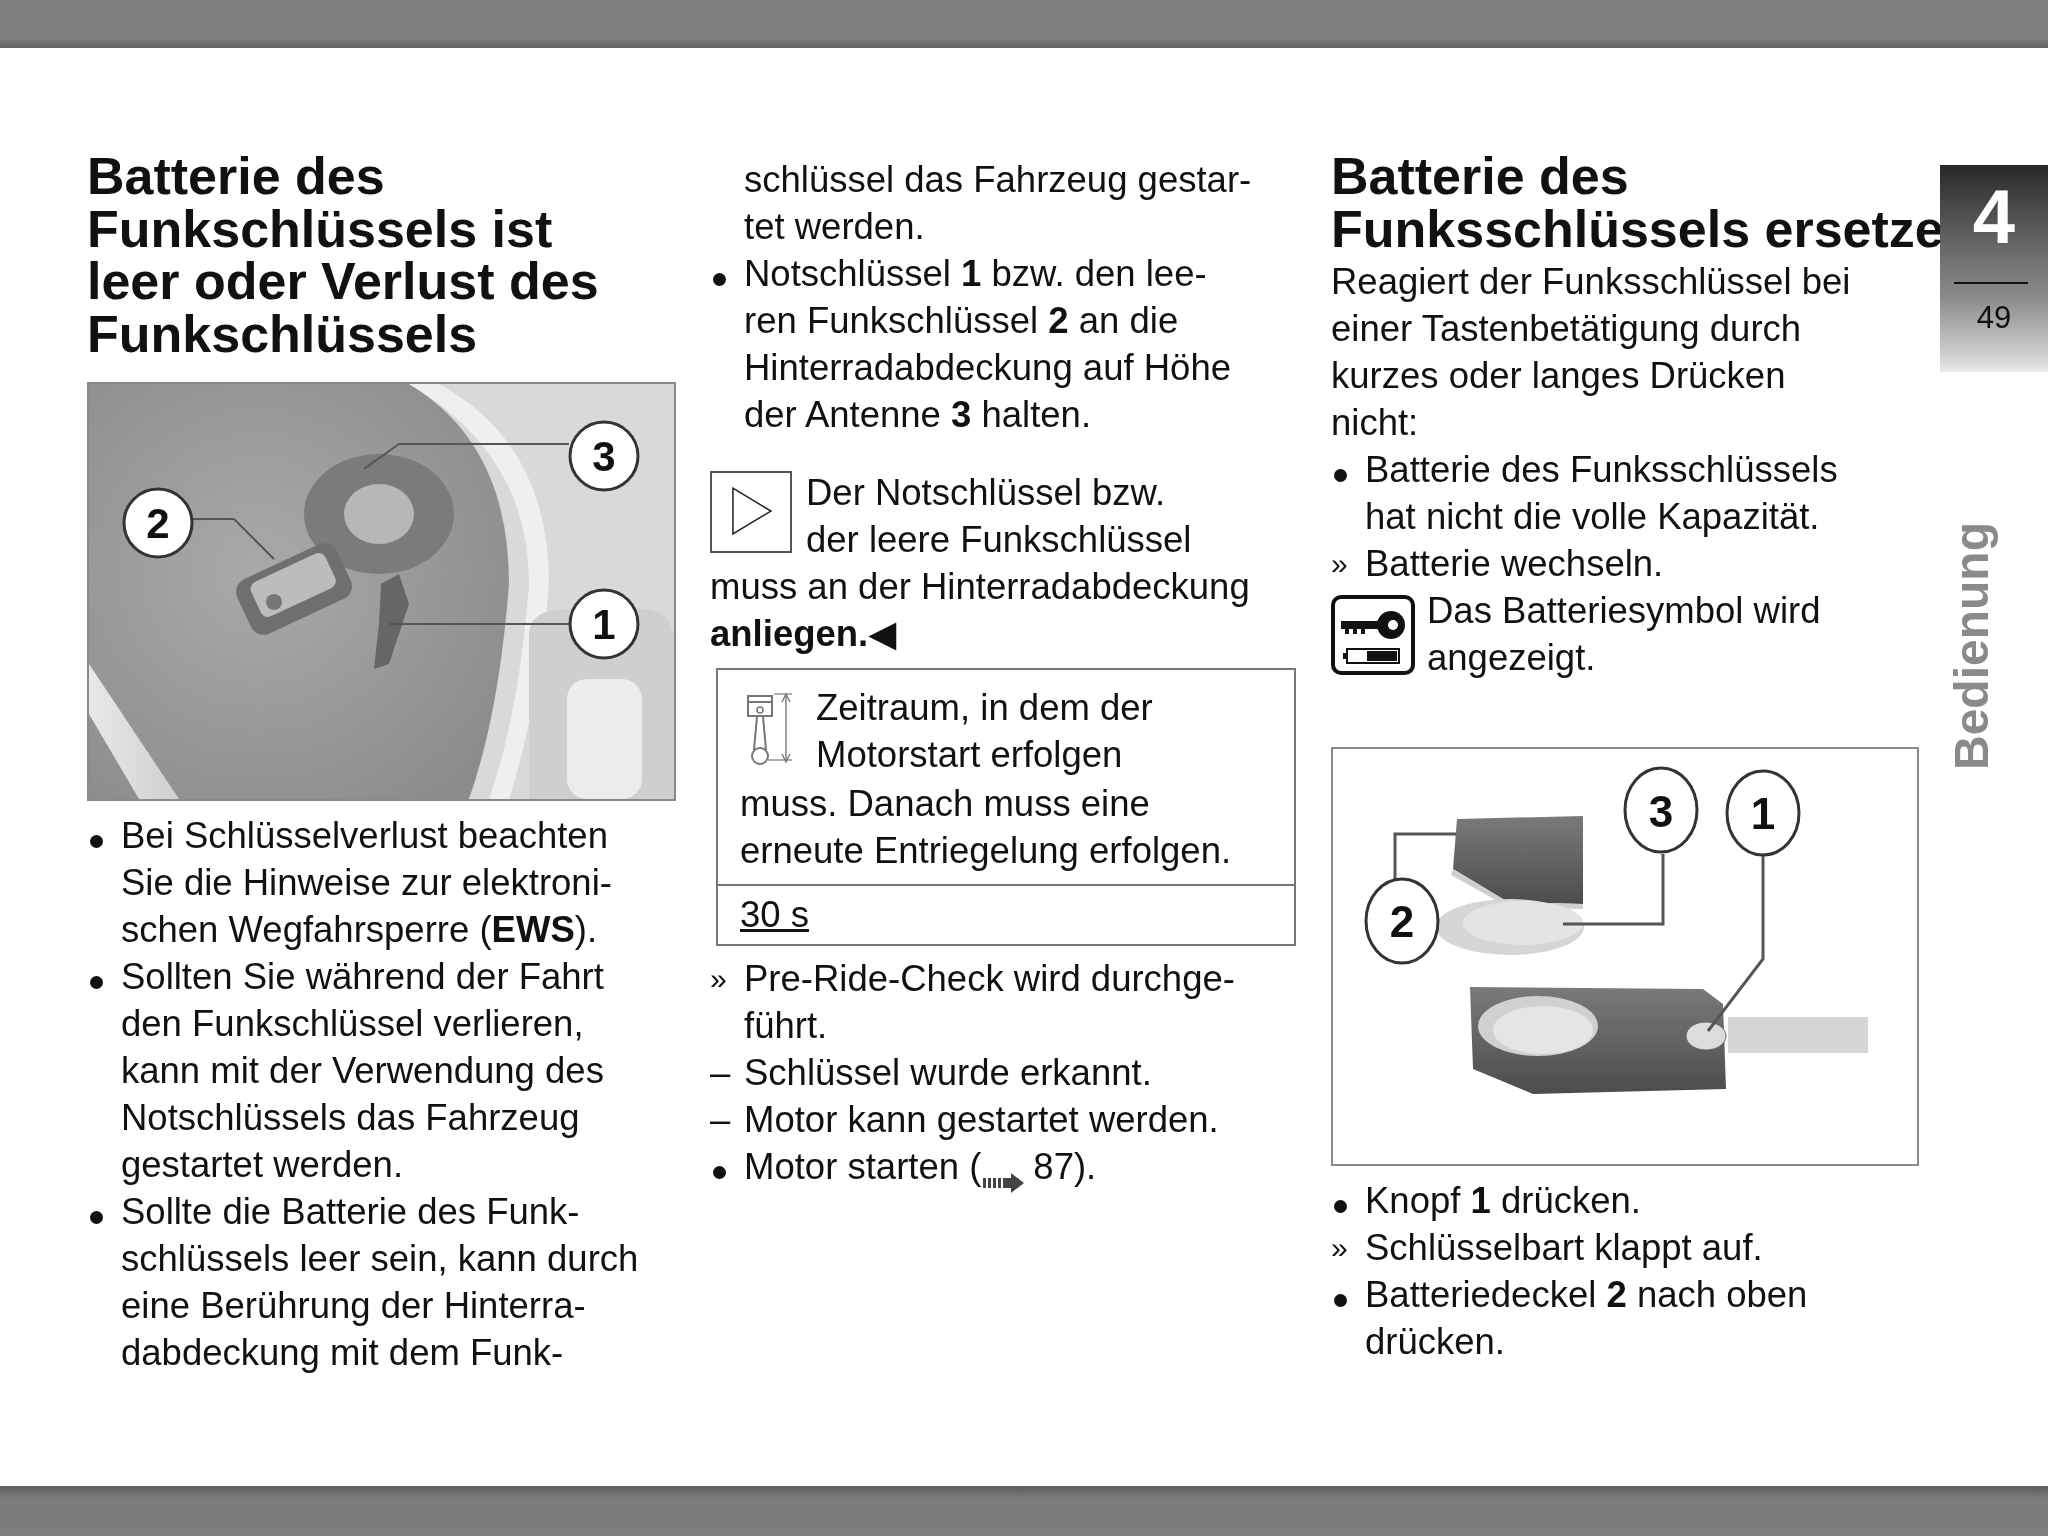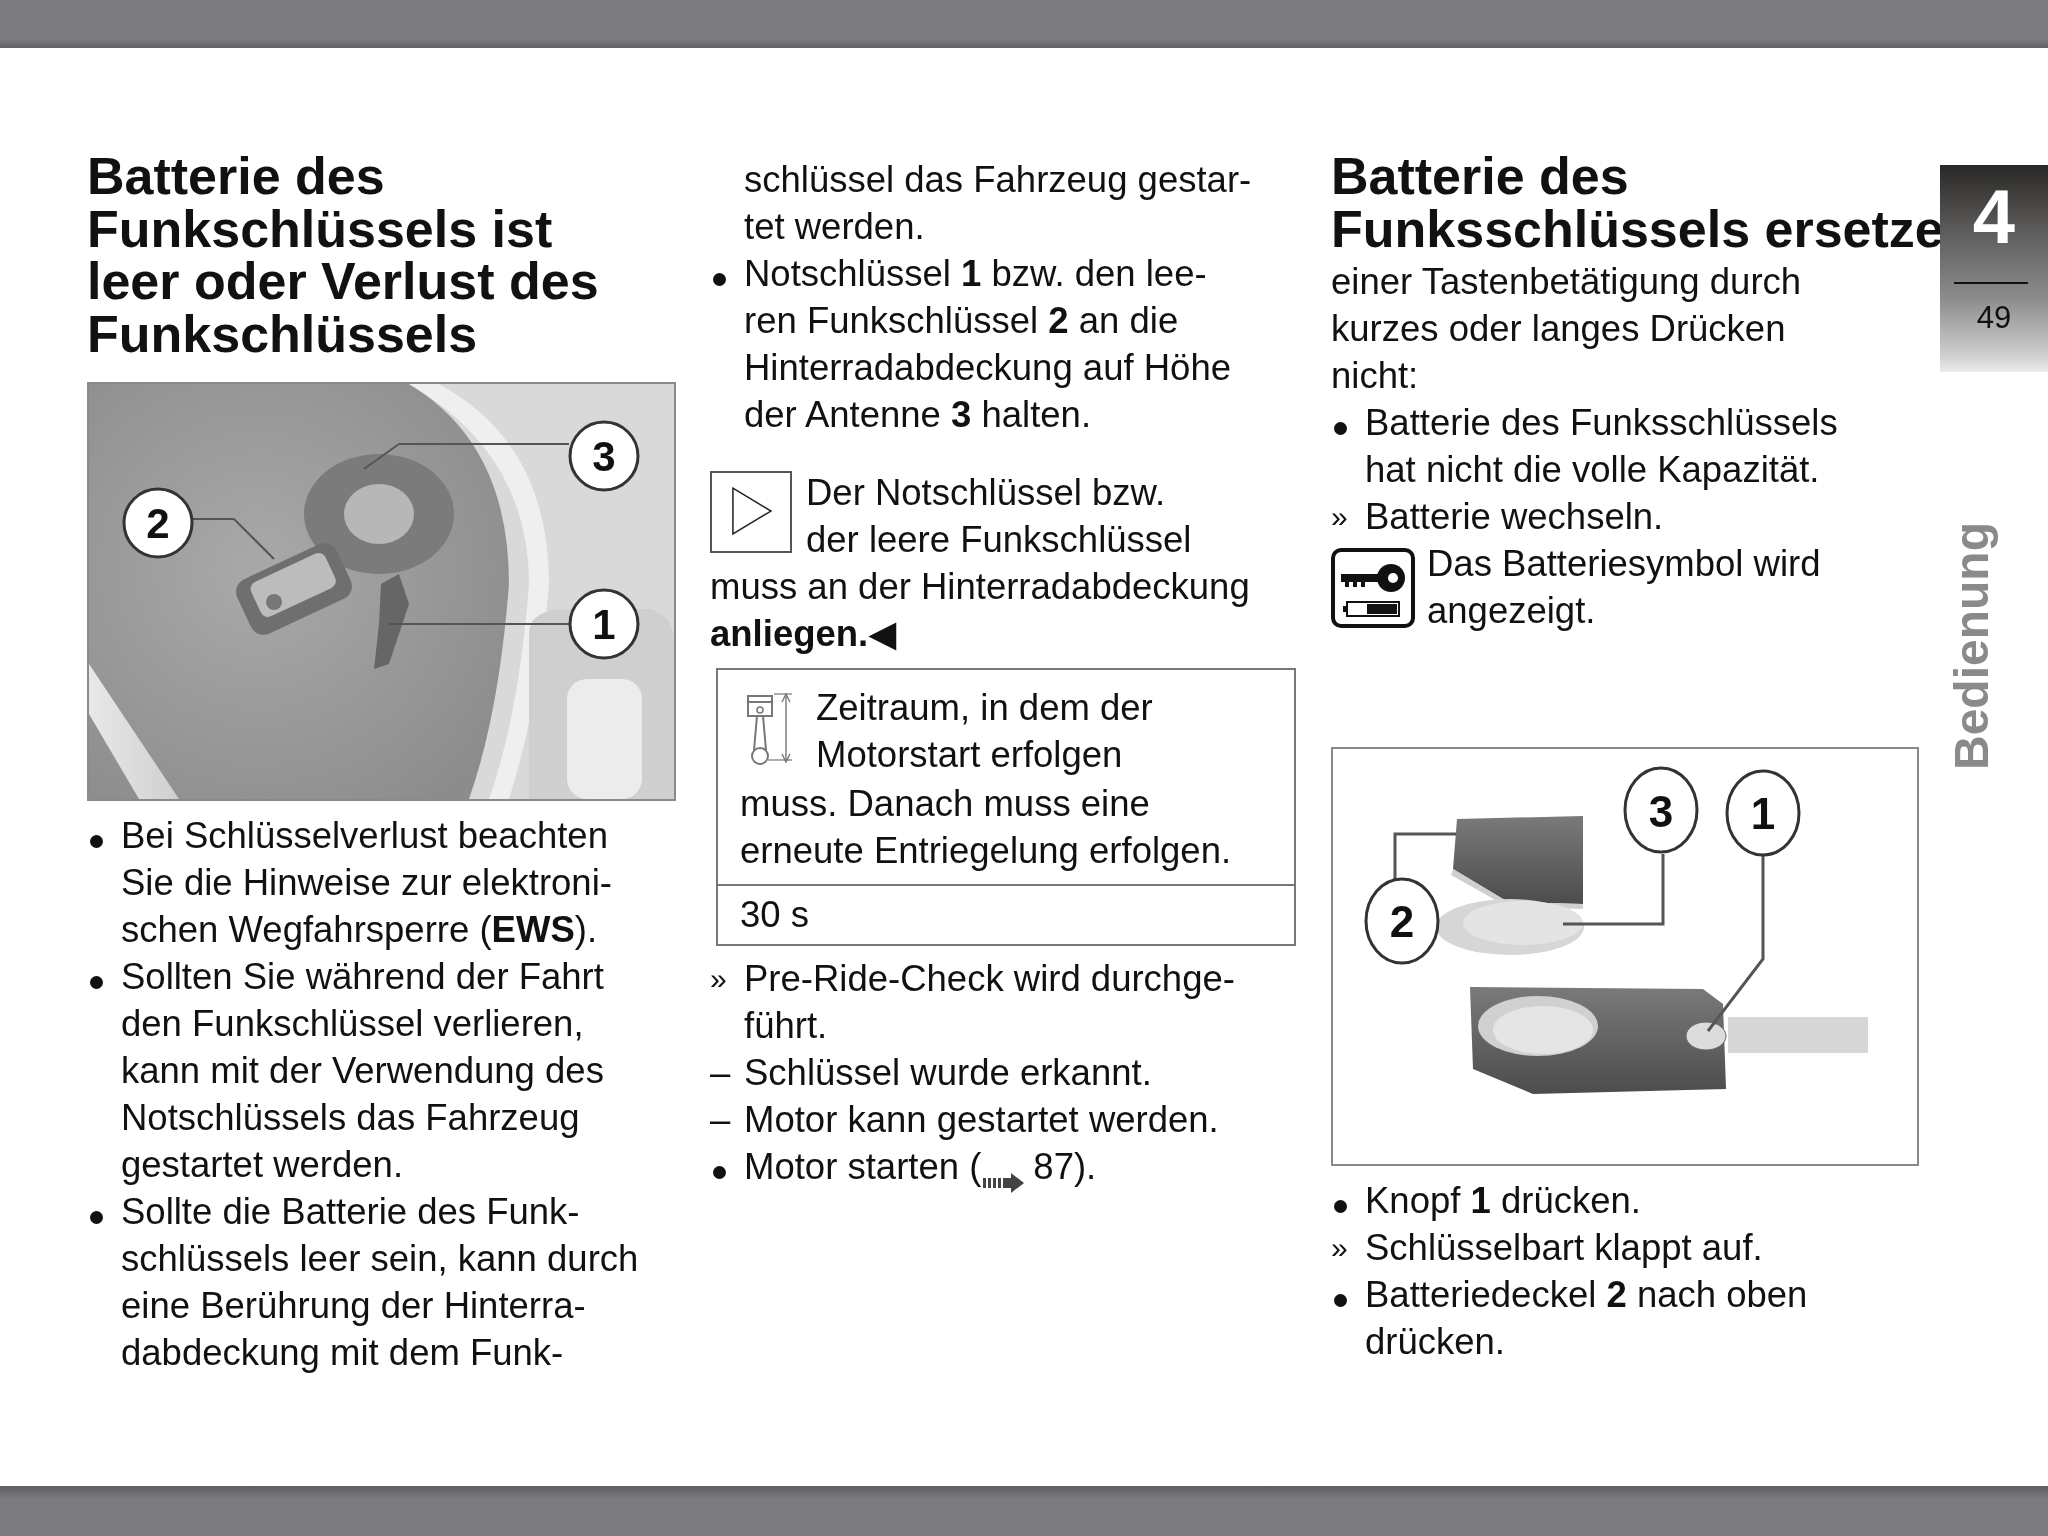--- a/index.html
+++ b/index.html
@@ -29,21 +29,21 @@
   .mark-txt { font-size: 30px; line-height: 47px; }
   .bold { font-weight: bold; }
 
   .figure { position: absolute; border: 2px solid #8a8a8a; overflow: hidden; background: #bdbdbd; }
   .fig1 { left: 87px; top: 382px; width: 585px; height: 415px; }
   .fig2 { left: 1331px; top: 747px; width: 584px; height: 415px; background: #fff; }
   .figure svg { display: block; width: 100%; height: 100%; }
 
   .notebox { position: absolute; left: 710px; top: 668px; width: 576px; border: 2px solid #777; margin-left: 6px; }
   .notebox .top { padding: 14px 22px 10px 22px; border-bottom: 2px solid #777; }
-  .notebox .bottom { padding: 0 22px; height: 58px; }
+  .notebox .bottom { padding: 0 22px; height: 58px; text-decoration: underline; }
   .piston-icon { float: left; width: 58px; height: 90px; margin: 6px 16px 0 2px; }
 
   .hint-icon { float: left; width: 80px; height: 80px; border: 2px solid #555;
     box-sizing: border-box; margin: 10px 14px 0 0; }
 
   .keybat-icon { float: left; width: 84px; height: 80px; margin: 8px 12px 0 0; }
 
   .chapter-tab { position: absolute; left: 1940px; top: 165px; width: 108px; height: 207px;
     background: linear-gradient(#2a2826 0%, #5a5958 30%, #8d8d8d 65%, #cfcfcf 92%, #ebebeb 100%); }
   .chapter-num { position: absolute; left: 0; top: 12px; width: 100%; text-align: center;
@@ -224,20 +224,21 @@
     </span>
   </div>
 </div>
 
 <div class="col col3">
   <h2 class="heading">
     <span class="line">Batterie des</span>
     <span class="line">Funksschlüssels ersetzen</span>
   </h2>
   <div class="txt" style="margin-top: 3px;">
+    <span class="line">Reagiert der Funksschlüssel bei</span>
     <span class="line">einer Tastenbetätigung durch</span>
     <span class="line">kurzes oder langes Drücken</span>
     <span class="line">nicht:</span>
   </div>
   <div id="right-conditions" class="txt">
       <div class="bl">
         <span class="mark"><span class="bullet-dot"></span></span>
         <span class="line"><span>Batterie des Funksschlüssels</span></span>
         <span class="line"><span>hat nicht die volle Kapazität.</span></span>
       </div>

